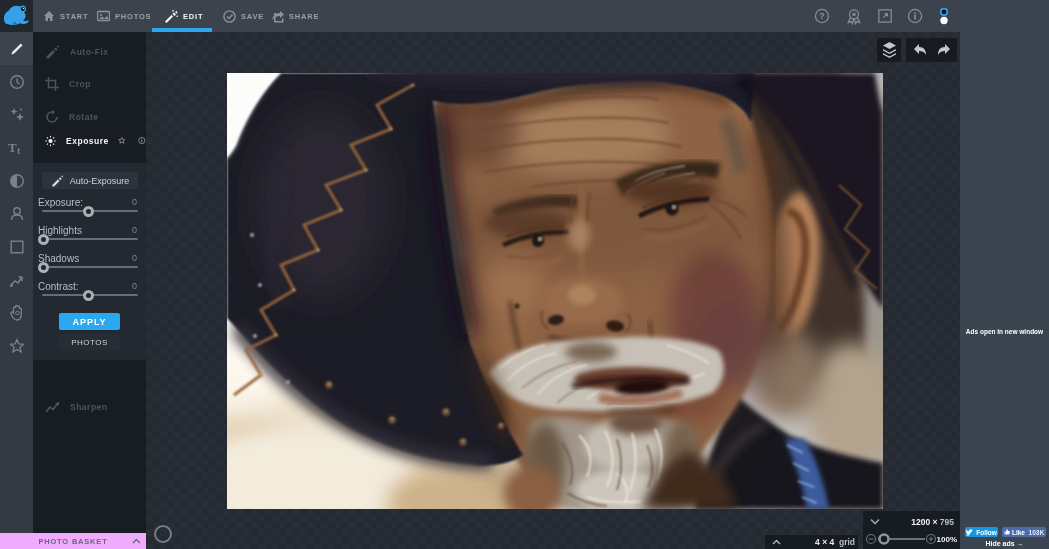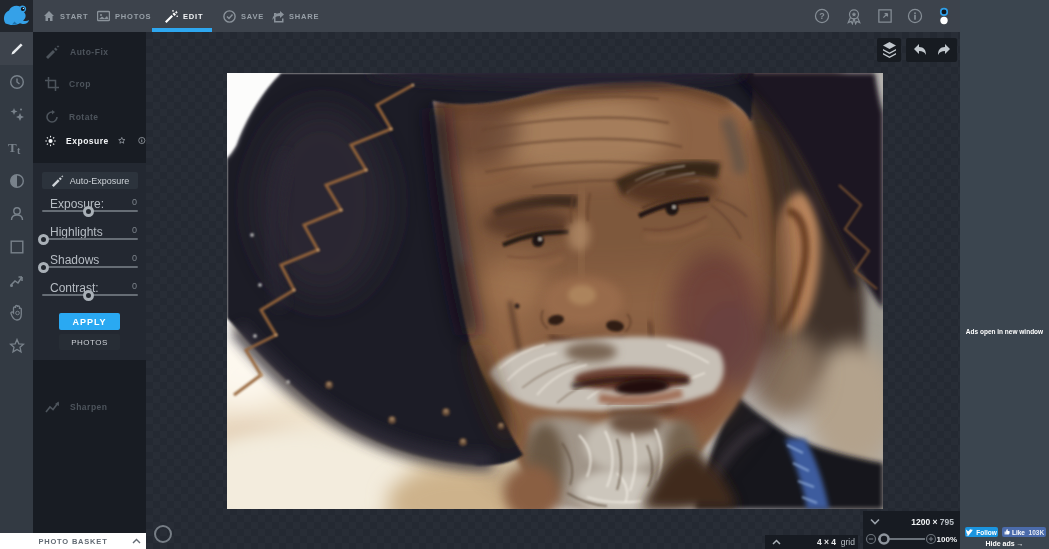--- a/index.html
+++ b/index.html
@@ -15,27 +15,27 @@
 #strip{position:absolute;left:0;top:32px;width:33px;height:517px;background:#333a43;}
 #strip .slot{position:absolute;left:0;width:33px;height:33px;display:flex;align-items:center;justify-content:center;}
 #strip .slot.act{background:#3d434c;}
 
 #panel{position:absolute;left:33px;top:32px;width:113px;height:517px;background:#181c23;}
 .prow{position:absolute;left:0;width:113px;height:33px;display:flex;align-items:center;color:#4d545c;font-size:8.5px;font-weight:bold;letter-spacing:0.5px;}
 .prow svg{margin:0 10px 0 12px;}
 .prow.on{color:#f3f5f7;}
 #expand{position:absolute;left:0;top:131px;width:113px;height:197px;background:#232831;}
 #autoexp{position:absolute;left:9px;top:9px;width:96px;height:17px;background:#2c333c;border-radius:2px;color:#ced3d8;font-size:9px;display:flex;align-items:center;justify-content:center;}
-.slab{position:absolute;left:17px;color:#b7bdc4;font-size:12px;}
+.slab{position:absolute;left:5px;color:#b7bdc4;font-size:10px;}
 .sval{position:absolute;right:9px;color:#7d848c;font-size:9px;}
 .strack{position:absolute;left:9px;width:96px;height:2px;background:#666d75;border-radius:1px;}
 .sknob{position:absolute;width:11px;height:11px;border-radius:50%;background:#22272e;border:3px solid #a9b0b7;top:-4.5px;}
 #applyb{position:absolute;left:26px;top:150px;width:61px;height:17px;background:#2aa9f2;border-radius:2px;color:#fff;font-size:9px;font-weight:bold;letter-spacing:1px;display:flex;align-items:center;justify-content:center;}
 #cancelb{position:absolute;left:26px;top:171px;width:61px;height:16px;background:#272d35;border-radius:2px;color:#ced2d7;font-size:8px;letter-spacing:0.5px;display:flex;align-items:center;justify-content:center;}
-#basket{position:absolute;left:0;top:533px;width:146px;height:16px;background:#ffffff;color:#636b74;font-size:7.5px;font-weight:bold;letter-spacing:0.8px;display:flex;align-items:center;justify-content:center;z-index:5;}
+#basket{position:absolute;left:0;top:533px;width:146px;height:16px;background:#f0abfc;color:#636b74;font-size:7.5px;font-weight:bold;letter-spacing:0.8px;display:flex;align-items:center;justify-content:center;z-index:5;}
 
 #canvas{position:absolute;left:146px;top:32px;width:814px;height:517px;background-color:#242932;
 background-image:linear-gradient(45deg,#282d36 25%,transparent 25%,transparent 75%,#282d36 75%),linear-gradient(45deg,#282d36 25%,transparent 25%,transparent 75%,#282d36 75%);
 background-position:0 0,7px 7px;background-size:14px 14px;}
 #photo{position:absolute;left:227px;top:73px;width:656px;height:436px;}
 .cbtn{position:absolute;background:#171b21;border-radius:2px;display:flex;align-items:center;justify-content:center;}
 #gridbar{position:absolute;left:765px;top:535px;width:93px;height:14px;background:#171b22;color:#e8eaec;font-size:9px;font-weight:bold;display:flex;align-items:center;}
 #zoompanel{position:absolute;left:863px;top:511px;width:97px;height:38px;background:#171b22;z-index:6;}
 #brushcircle{position:absolute;left:154px;top:525px;width:18px;height:18px;border:2px solid #767d85;border-radius:50%;}
 
@@ -469,21 +469,21 @@
       <path d="M6 1 L6 4 C11 4 13 7 13 12 C11.5 9 9.5 8 6 8 L6 11 L1 6 Z" fill="#c2c8ce"></path>
     </svg>
   <svg width="15" height="14" viewBox="0 0 15 14">
       <path d="M9 1 L9 4 C4 4 2 7 2 12 C3.5 9 5.5 8 9 8 L9 11 L14 6 Z" fill="#c2c8ce"></path>
     </svg>
 </div>
 <div id="gridbar">
     <svg width="9" height="6" viewBox="0 0 9 6" style="margin-left:7px;">
       <path d="M1 5 L4.5 1.5 L8 5" fill="none" stroke="#aab1b8" stroke-width="1.5"></path>
     </svg>
-    <span style="margin-left:auto;margin-right:3px;white-space:nowrap;font-size:8.5px;">4 × 4&nbsp;&nbsp;<span style="color:#b9bfc5;font-weight:normal;">grid</span></span>
+    <span style="margin-left:auto;margin-right:3px;white-space:nowrap;font-size:8.5px;">4 × 4&nbsp;&nbsp;<span style="color:#b9bfc5;font-weight:bold;">grid</span></span>
   </div>
 <div id="brushcircle"></div>
 <div id="zoompanel">
   <svg width="10" height="7" viewBox="0 0 10 7" style="position:absolute;left:7px;top:7px;">
       <path d="M1 1.5 L5 5.5 L9 1.5" fill="none" stroke="#9aa2aa" stroke-width="1.6"></path>
     </svg>
   <div style="position:absolute;right:6px;top:6px;color:#f2f4f6;font-size:8.5px;font-weight:bold;text-align:right;">1200 × <span style="color:#b9bfc5;">795</span></div>
   <svg width="97" height="16" viewBox="0 0 97 16" style="position:absolute;left:0;top:20px;">
     <circle cx="8" cy="8" r="4.5" fill="none" stroke="#6b727a" stroke-width="1.2"></circle>
       <line x1="5.8" y1="8" x2="10.2" y2="8" stroke="#6b727a" stroke-width="1.2"></line>

